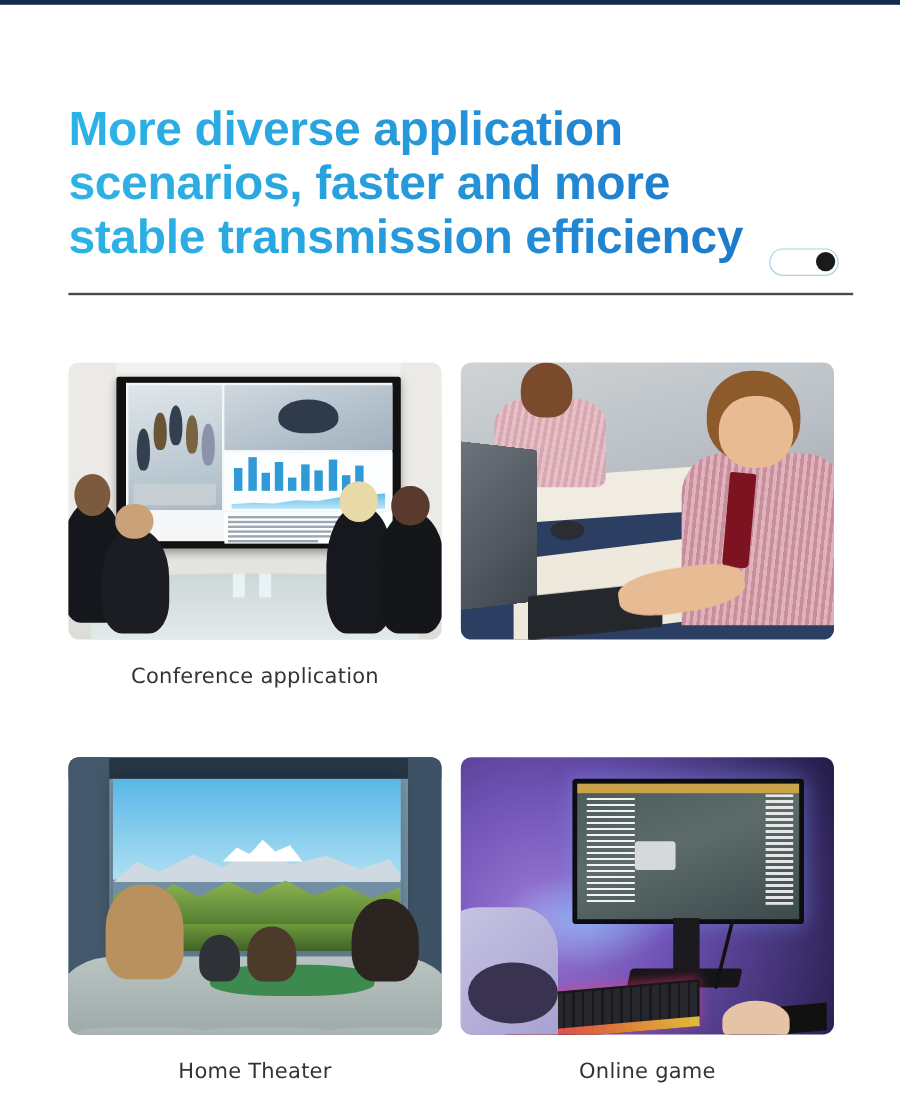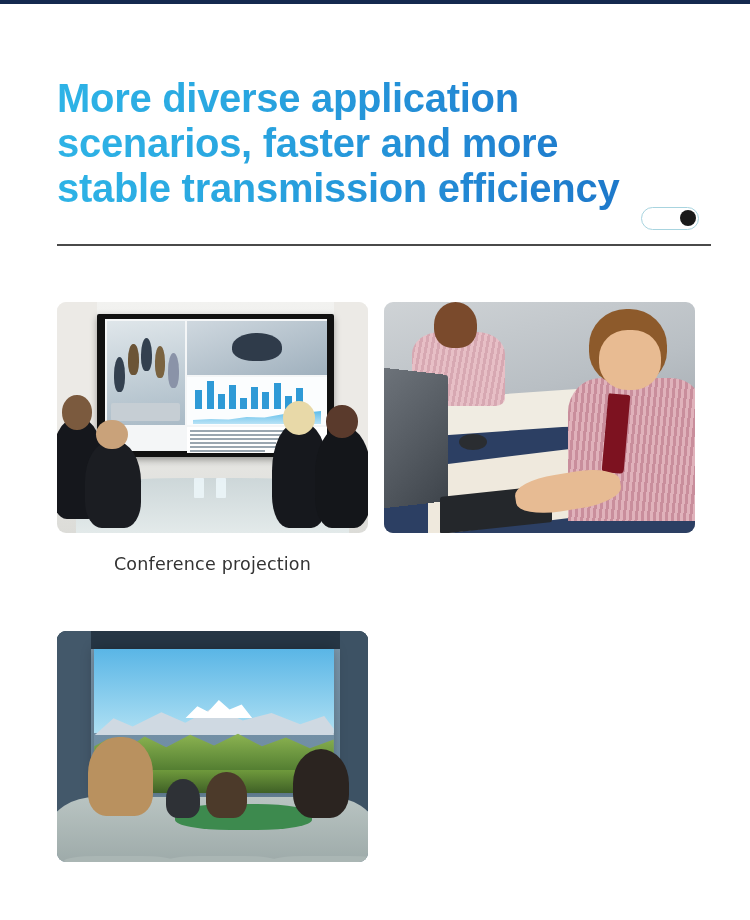--- a/index.html
+++ b/index.html
@@ -25,21 +25,21 @@
     position: absolute;
     top: 0; left: 0;
     width: 750px;
     height: 4px;
     background: #14294f;
   }
 
   
   .heading-block {
     position: absolute;
-    top: 76px;
+    top: 86px;
     left: 57px;
     width: 660px;
   }
 
   .headline {
     font-size: 40px;
     font-weight: 700;
     line-height: 45px;
     letter-spacing: -0.3px;
     white-space: pre-wrap;
@@ -322,21 +322,21 @@
           </div>
         </div>
         <div class="tabletop"></div>
         <div class="glass" style="left:44%;"></div>
         <div class="glass" style="left:51%;"></div>
         <div class="person pl1"></div>
         <div class="person pl2"></div>
         <div class="person pr1"></div>
         <div class="person pr2"></div>
       </div>
-      <div class="caption">Conference projection</div>
+      <div class="caption">Conference application</div>
     </div>
 
     <div class="cell">
       <div class="photo p2">
         <div class="floor"></div>
         <div class="desk-back"></div>
         <div class="woman-body"></div>
         <div class="woman-head"></div>
         <div class="desk-front"></div>
         <div class="boy-body"></div>
@@ -366,17 +366,43 @@
           <div class="cush" style="left:4%;"></div>
           <div class="cush" style="left:36%;"></div>
           <div class="cush" style="left:68%;"></div>
         </div>
         <div class="green-arm"></div>
         <div class="head h-mom"></div>
         <div class="head h-kid1"></div>
         <div class="head h-kid2"></div>
         <div class="head h-dad"></div>
       </div>
+      <div class="caption">Home Theater</div>
     </div>
 
+    <div class="cell row2">
+      <div class="photo p4">
+        <div class="glow"></div>
+        <div class="mon-frame">
+          <div class="mon-screen">
+            <div class="topbar"></div>
+            <div class="txtL"></div>
+            <div class="blob"></div>
+            <div class="txtR"></div>
+          </div>
+        </div>
+        <div class="stand-neck"></div>
+        <div class="stand-base"></div>
+        <div class="cable"></div>
+        <div class="mousepad"></div>
+        <div class="kb">
+          <div class="keys"></div>
+          <div class="rgb"></div>
+        </div>
+        <div class="hoodie"></div>
+        <div class="hood-arm"></div>
+        <div class="hand"></div>
+      </div>
+      <div class="caption">Online game</div>
+    </div>
 
   </div>
 </div>
 
 </body></html>

